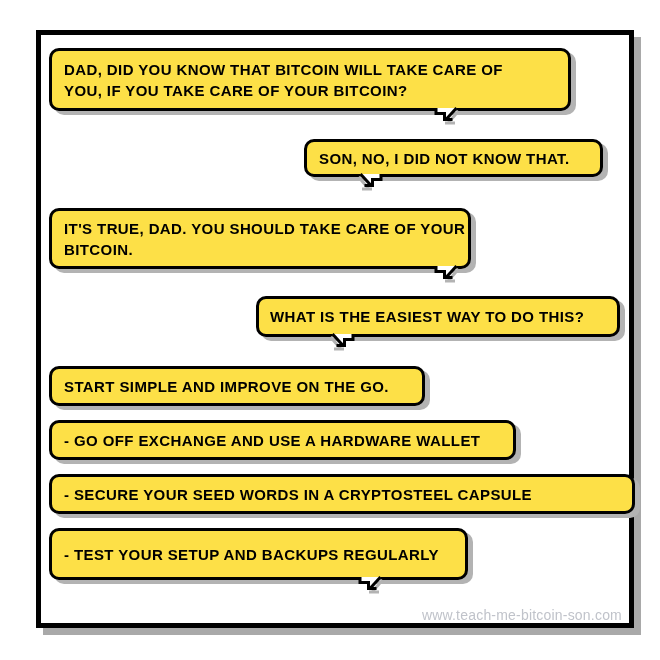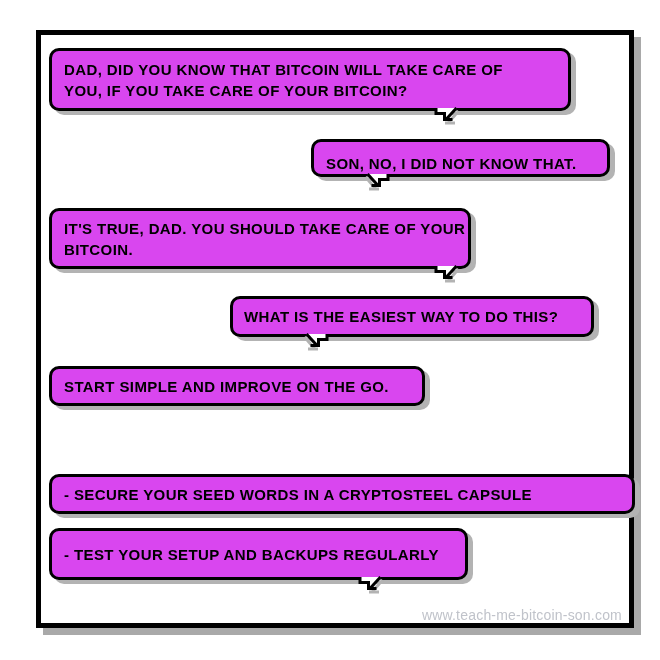--- a/index.html
+++ b/index.html
@@ -22,21 +22,21 @@
     width: 598px;
     height: 598px;
     box-sizing: border-box;
     border: 5px solid #000000;
     background: #ffffff;
     box-shadow: 7px 7px 0 0 #a9a9a9;
   }
   .bubble {
     position: absolute;
     box-sizing: border-box;
-    background: #d946ef;
+    background: #fde047;
     border: 3px solid #000000;
     border-radius: 10px;
     box-shadow: 5px 4px 0 0 #b3b3b3;
     display: flex;
     align-items: center;
     padding: 0 12px;
     color: #000000;
     font-weight: bold;
     font-size: 15px;
     line-height: 21px;
@@ -74,21 +74,21 @@
     <svg class="tail" style="left:380px" viewBox="0 0 28 20" aria-hidden="true">
       <path d="M13 15 H23" stroke="#b3b3b3" stroke-width="3" fill="none"></path>
       <path d="M26.5 3 L16.5 14.5" stroke="#b3b3b3" stroke-width="3" fill="none"></path>
       <rect x="3.5" y="0" width="21" height="3.5" fill="#ffffff"></rect>
       <polygon points="5,1 24,1 14.5,11 12.5,11 12.5,5.5 5,5.5" fill="#ffffff"></polygon>
       <path d="M4 0 L4 5.5 L12.5 5.5 L12.5 11.5 L20.5 11.5" stroke="#000000" stroke-width="3" fill="none"></path>
       <path d="M24.5 0 L14 11.5" stroke="#000000" stroke-width="3" fill="none"></path>
     </svg>
   </div>
 
-  <div class="bubble" style="left:311px; top:139px; width:299px; height:38px;align-items:flex-end;">
+  <div class="bubble" style="left:304px; top:139px; width:299px; height:38px;">
     <span>SON, NO, I DID NOT KNOW THAT.</span>
     <svg class="tail flip" style="left:50px" viewBox="0 0 28 20" aria-hidden="true">
       <path d="M13 15 H23" stroke="#b3b3b3" stroke-width="3" fill="none"></path>
       <path d="M26.5 3 L16.5 14.5" stroke="#b3b3b3" stroke-width="3" fill="none"></path>
       <rect x="3.5" y="0" width="21" height="3.5" fill="#ffffff"></rect>
       <polygon points="5,1 24,1 14.5,11 12.5,11 12.5,5.5 5,5.5" fill="#ffffff"></polygon>
       <path d="M4 0 L4 5.5 L12.5 5.5 L12.5 11.5 L20.5 11.5" stroke="#000000" stroke-width="3" fill="none"></path>
       <path d="M24.5 0 L14 11.5" stroke="#000000" stroke-width="3" fill="none"></path>
     </svg>
   </div>
@@ -99,36 +99,39 @@
     <svg class="tail" style="left:380px" viewBox="0 0 28 20" aria-hidden="true">
       <path d="M13 15 H23" stroke="#b3b3b3" stroke-width="3" fill="none"></path>
       <path d="M26.5 3 L16.5 14.5" stroke="#b3b3b3" stroke-width="3" fill="none"></path>
       <rect x="3.5" y="0" width="21" height="3.5" fill="#ffffff"></rect>
       <polygon points="5,1 24,1 14.5,11 12.5,11 12.5,5.5 5,5.5" fill="#ffffff"></polygon>
       <path d="M4 0 L4 5.5 L12.5 5.5 L12.5 11.5 L20.5 11.5" stroke="#000000" stroke-width="3" fill="none"></path>
       <path d="M24.5 0 L14 11.5" stroke="#000000" stroke-width="3" fill="none"></path>
     </svg>
   </div>
 
-  <div class="bubble" style="left:230px; top:296px; width:364px; height:41px;padding-left:11px;">
+  <div class="bubble" style="left:256px; top:296px; width:364px; height:41px;padding-left:11px;">
     <span>WHAT IS THE EASIEST WAY TO DO THIS?</span>
     <svg class="tail flip" style="left:70px" viewBox="0 0 28 20" aria-hidden="true">
       <path d="M13 15 H23" stroke="#b3b3b3" stroke-width="3" fill="none"></path>
       <path d="M26.5 3 L16.5 14.5" stroke="#b3b3b3" stroke-width="3" fill="none"></path>
       <rect x="3.5" y="0" width="21" height="3.5" fill="#ffffff"></rect>
       <polygon points="5,1 24,1 14.5,11 12.5,11 12.5,5.5 5,5.5" fill="#ffffff"></polygon>
       <path d="M4 0 L4 5.5 L12.5 5.5 L12.5 11.5 L20.5 11.5" stroke="#000000" stroke-width="3" fill="none"></path>
       <path d="M24.5 0 L14 11.5" stroke="#000000" stroke-width="3" fill="none"></path>
     </svg>
   </div>
 
   <div class="bubble" style="left:49px; top:366px; width:376px; height:40px;align-items:center;">
     <span>START SIMPLE AND IMPROVE ON THE GO.</span>
   </div>
 
+  <div class="bubble" style="left:49px; top:420px; width:467px; height:40px;">
+    <span>- GO OFF EXCHANGE AND USE A HARDWARE WALLET</span>
+  </div>
 
   <div class="bubble" style="left:49px; top:474px; width:586px; height:40px;">
     <span>- SECURE YOUR SEED WORDS IN A CRYPTOSTEEL CAPSULE</span>
   </div>
 
   <div class="bubble" style="left:49px; top:528px; width:419px; height:52px;">
     <span>- TEST YOUR SETUP AND BACKUPS REGULARLY</span>
     <svg class="tail" style="left:304px" viewBox="0 0 28 20" aria-hidden="true">
       <path d="M13 15 H23" stroke="#b3b3b3" stroke-width="3" fill="none"></path>
       <path d="M26.5 3 L16.5 14.5" stroke="#b3b3b3" stroke-width="3" fill="none"></path>

